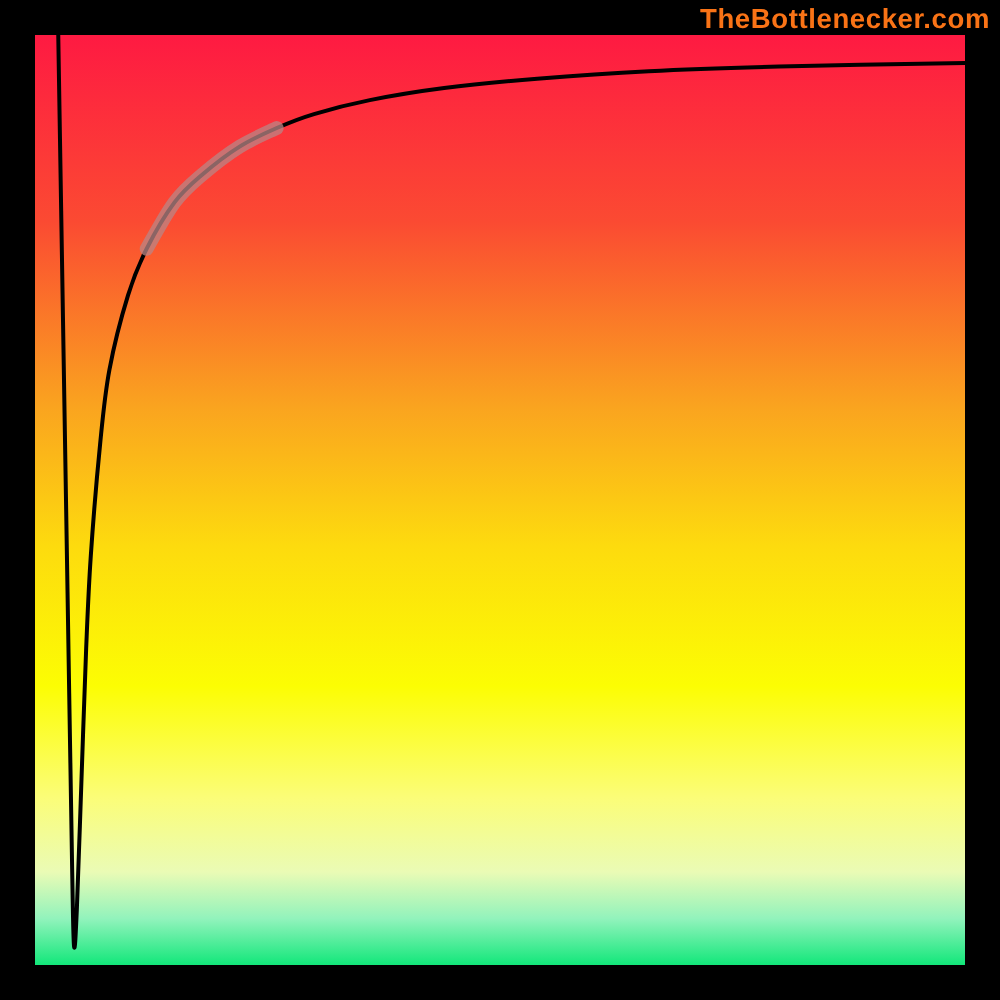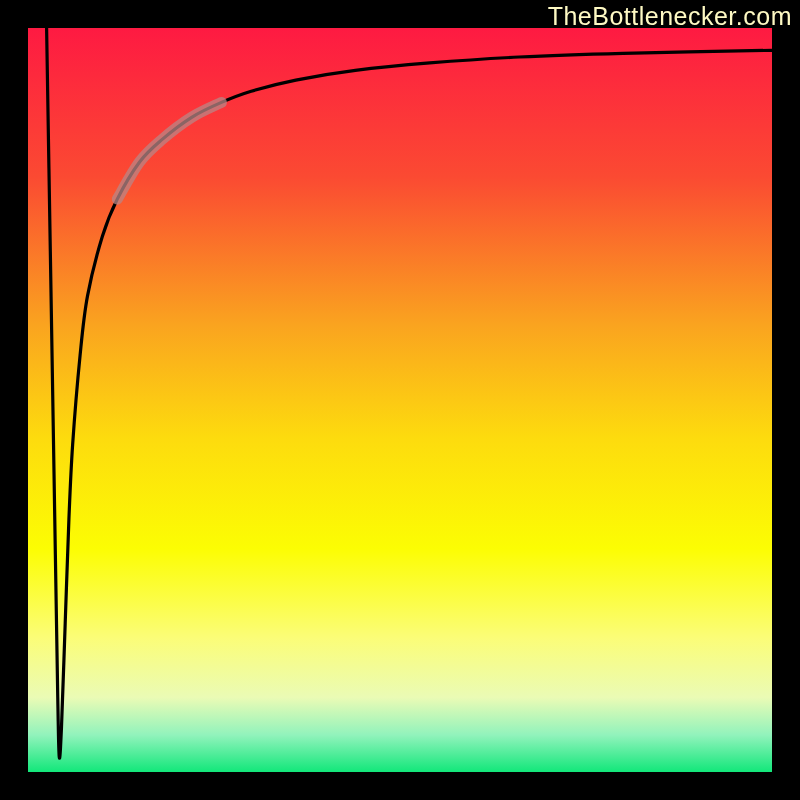--- a/index.html
+++ b/index.html
@@ -16,24 +16,24 @@
     width: 800px;
     height: 800px;
   }
   svg {
     display: block;
   }
   .attribution {
     position: absolute;
     top: 2px;
     right: 8px;
-    color: #fef9c3;
-    font-size: 25px;
+    color: #f97316;
+    font-size: 22px;
     letter-spacing: 0.5px;
-    font-weight: 400;
+    font-weight: 700;
     user-select: none;
   }
 </style>
 </head>
 <body>
 
 <div class="stage">
 
   <svg id="chart-svg" width="800" height="800" viewBox="0 0 800 800">
     <defs>

